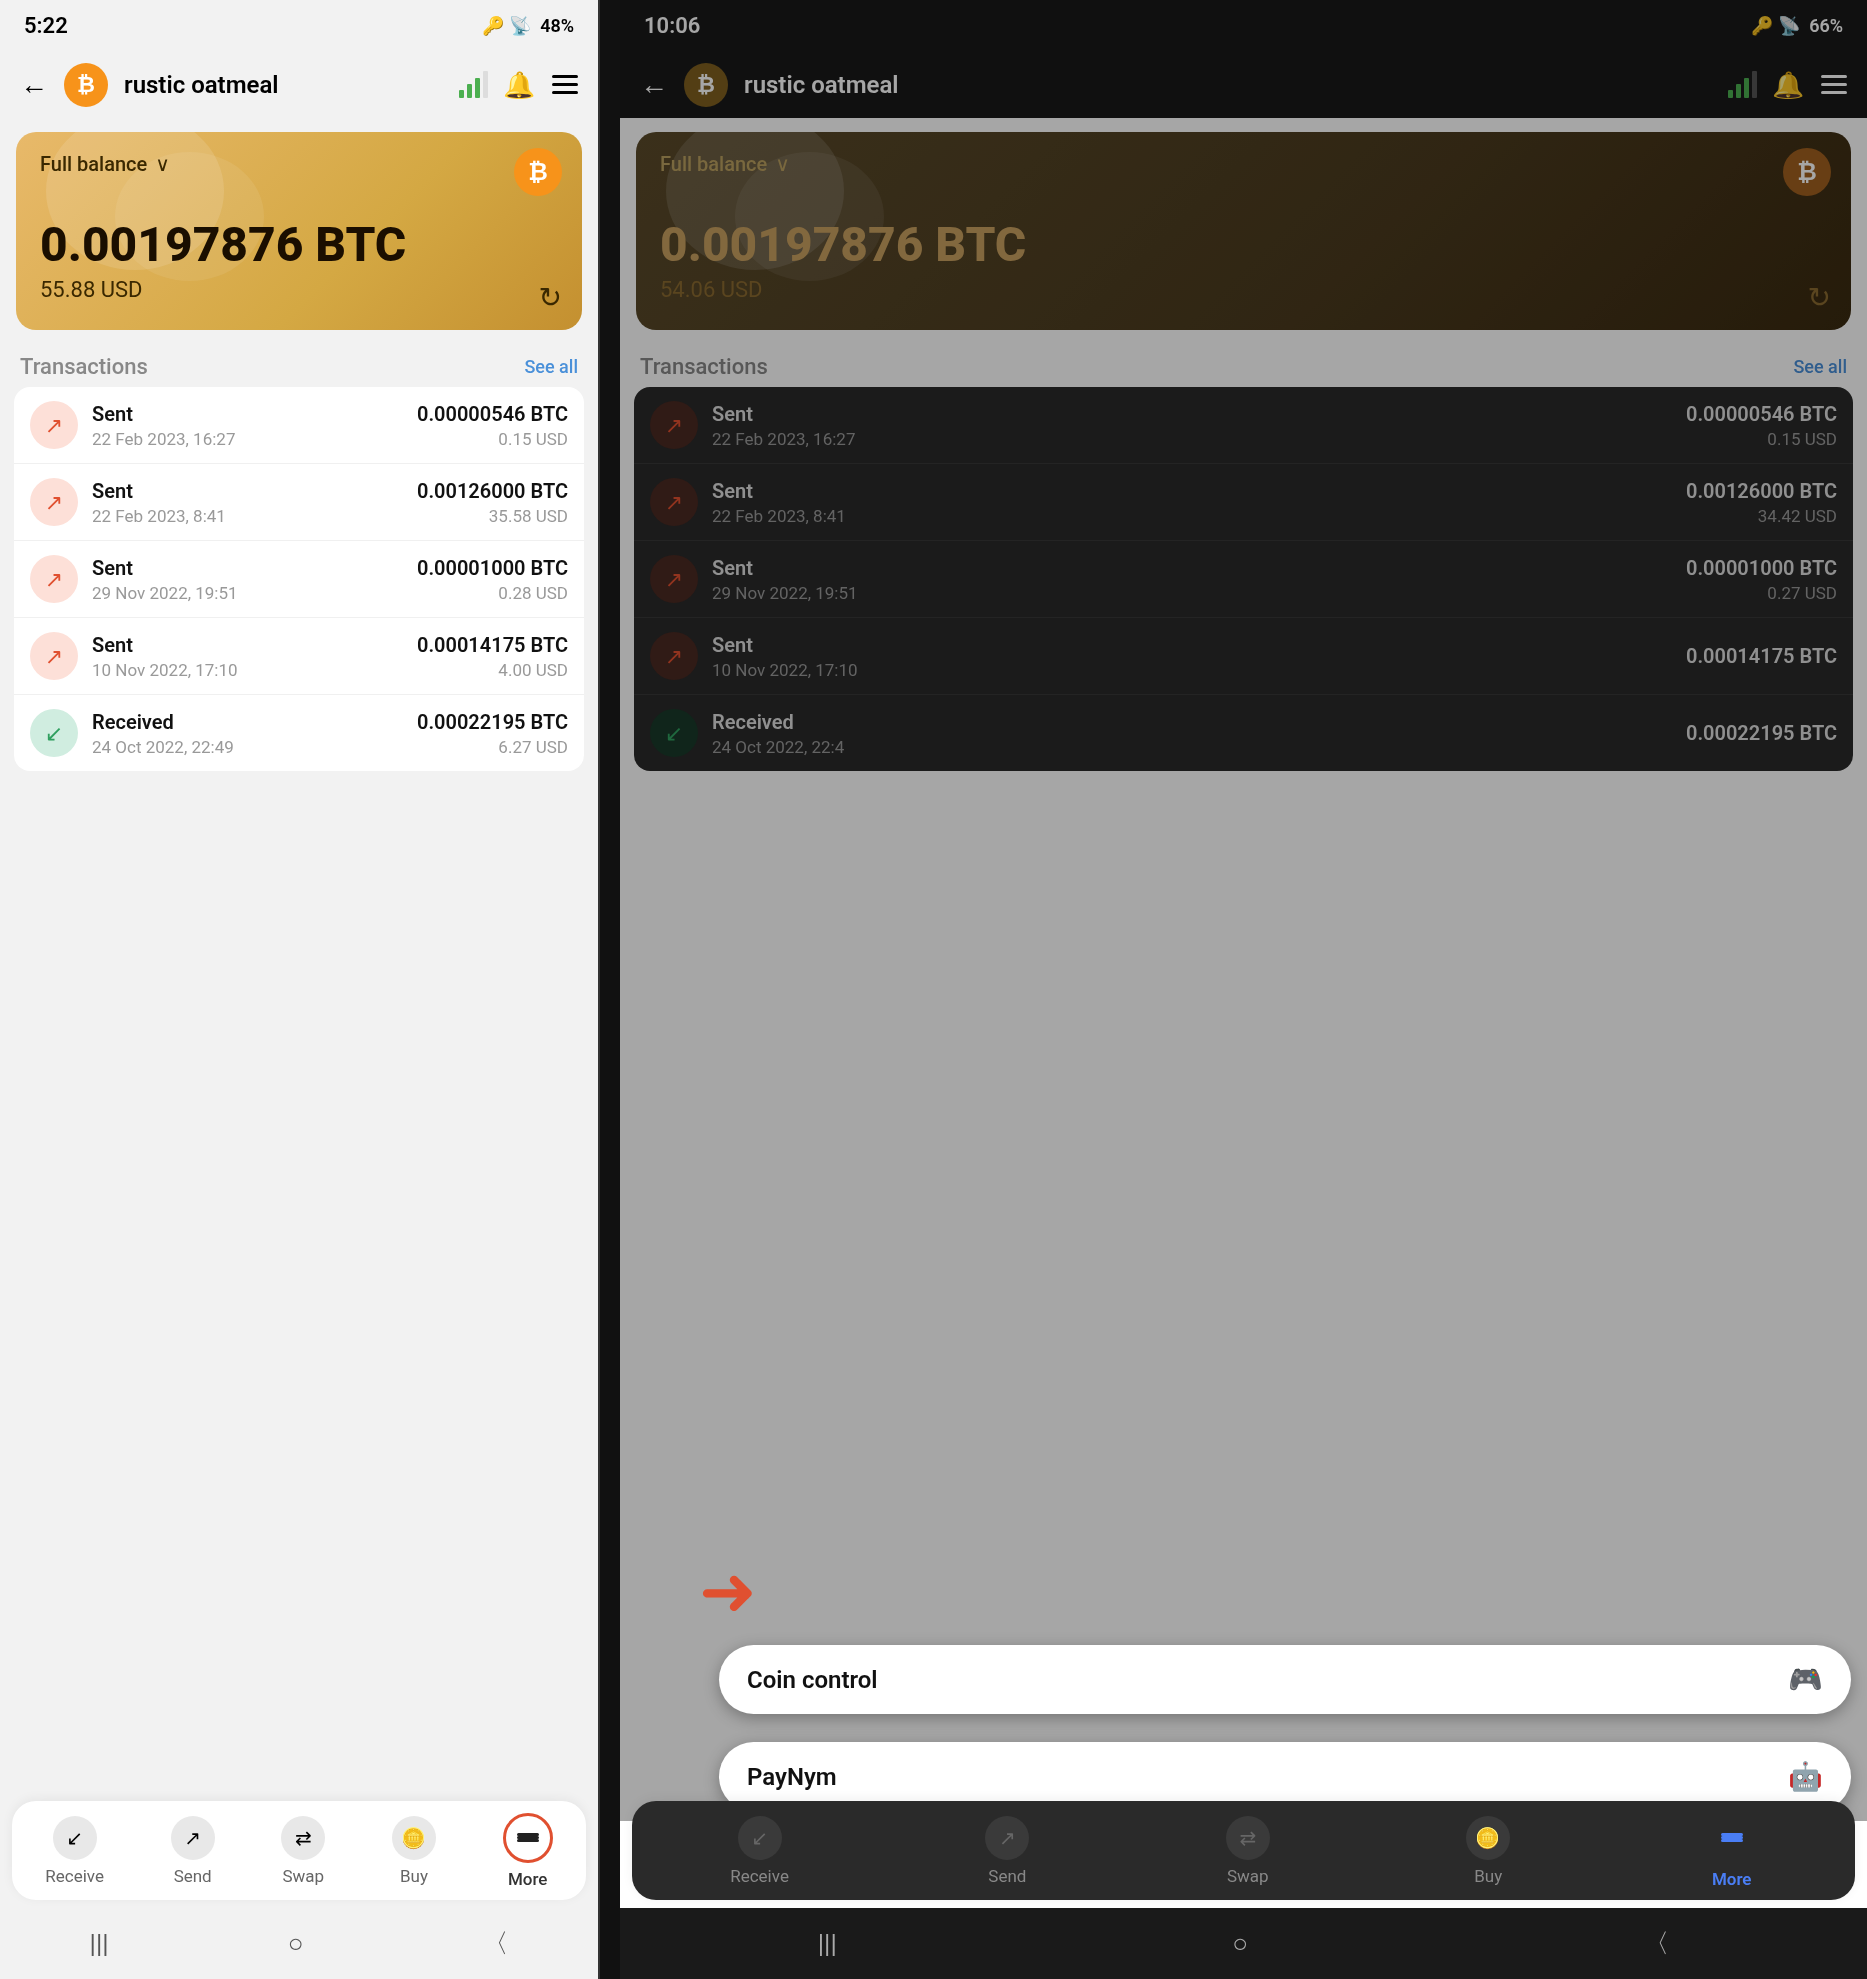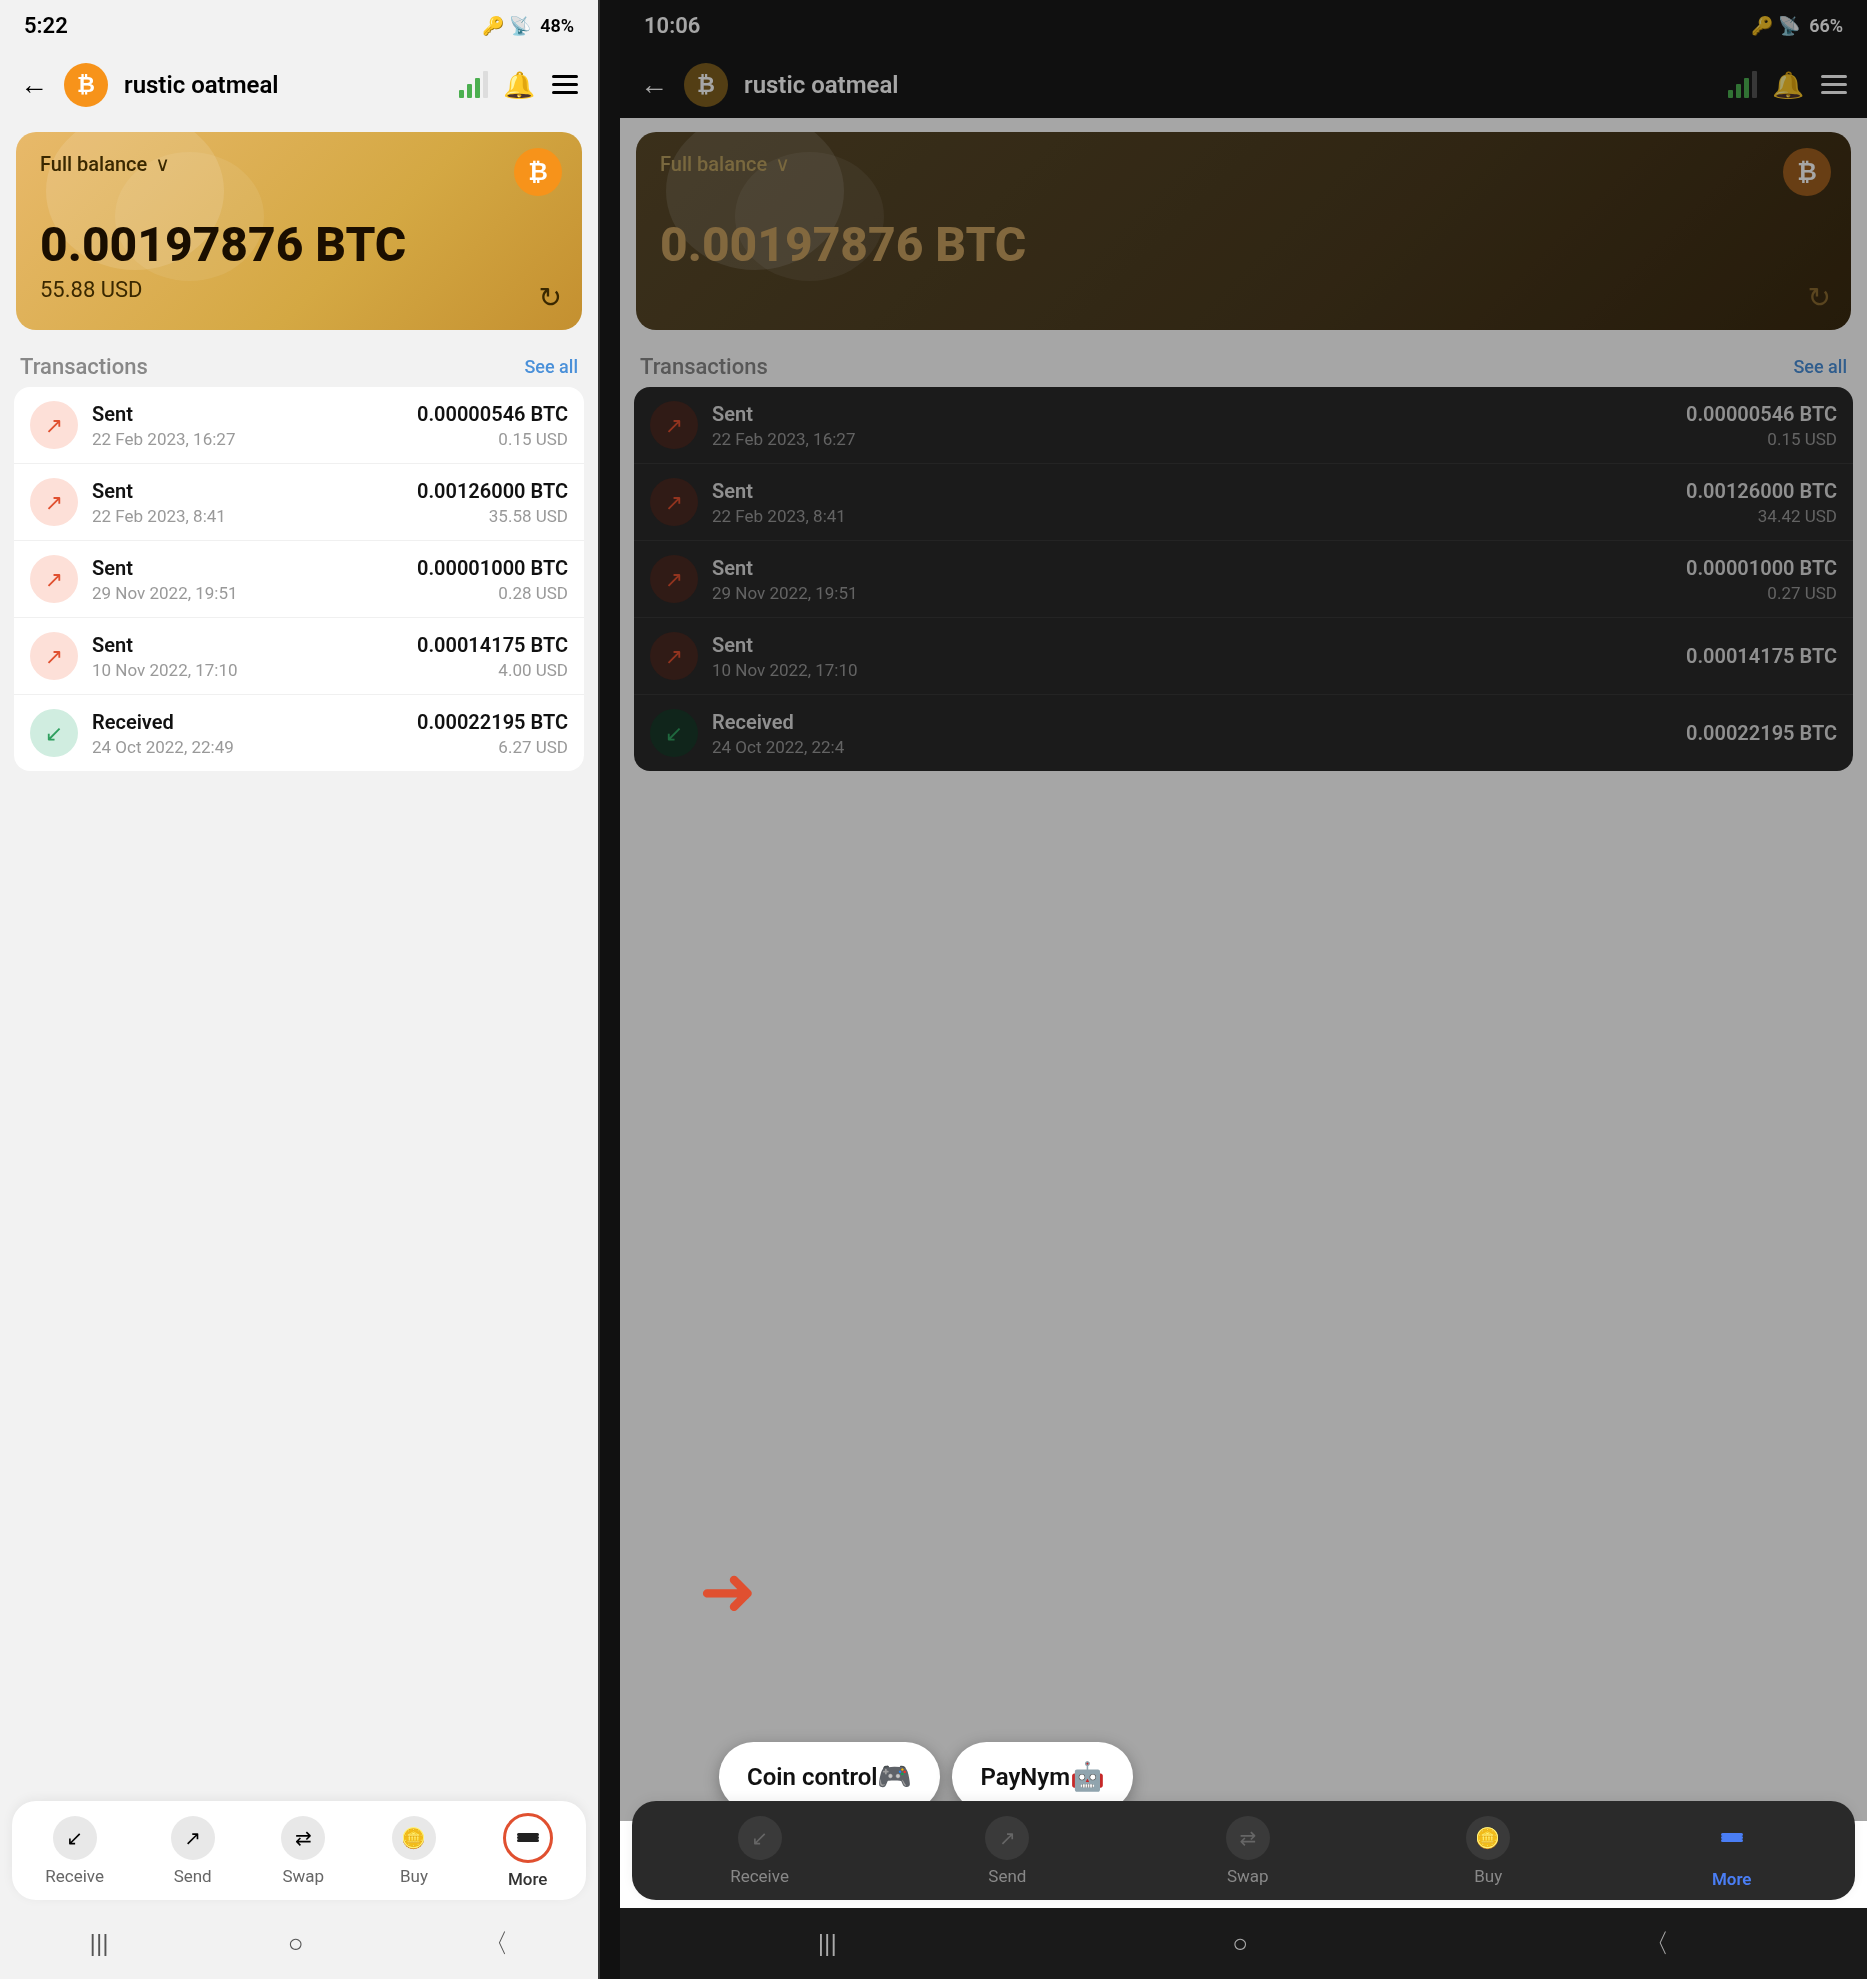--- a/index.html
+++ b/index.html
@@ -332,22 +332,22 @@
     
     .divider { width: 20px; background: #111; }
 
     
     .overlay-menu {
       position: absolute;
       bottom: 168px;
       left: 99px;
       right: 16px;
       display: flex;
-      flex-direction: row;
-      gap: 12px;
+      flex-direction: column;
+      gap: 28px;
       z-index: 10;
     }
 
     .overlay-menu-item {
       background: #fff;
       border-radius: 50px;
       padding: 18px 28px;
       display: flex;
       align-items: center;
       justify-content: space-between;
@@ -555,20 +555,21 @@
 
   <div class="balance-card">
     <div class="balance-card-overlay"></div>
     <div class="balance-card-overlay2"></div>
     <div class="balance-label">
       <span>Full balance</span>
       <span>∨</span>
     </div>
     <div class="bitcoin-icon-card">₿</div>
     <div class="balance-amount">0.00197876 BTC</div>
+    <div class="balance-usd">54.06 USD</div>
     <div class="refresh-icon">↻</div>
   </div>
 
   <div class="transactions-header">
     <span class="transactions-title">Transactions</span>
     <span class="see-all">See all</span>
   </div>
 
   <div class="transactions-list">
     <div class="transaction-item">

